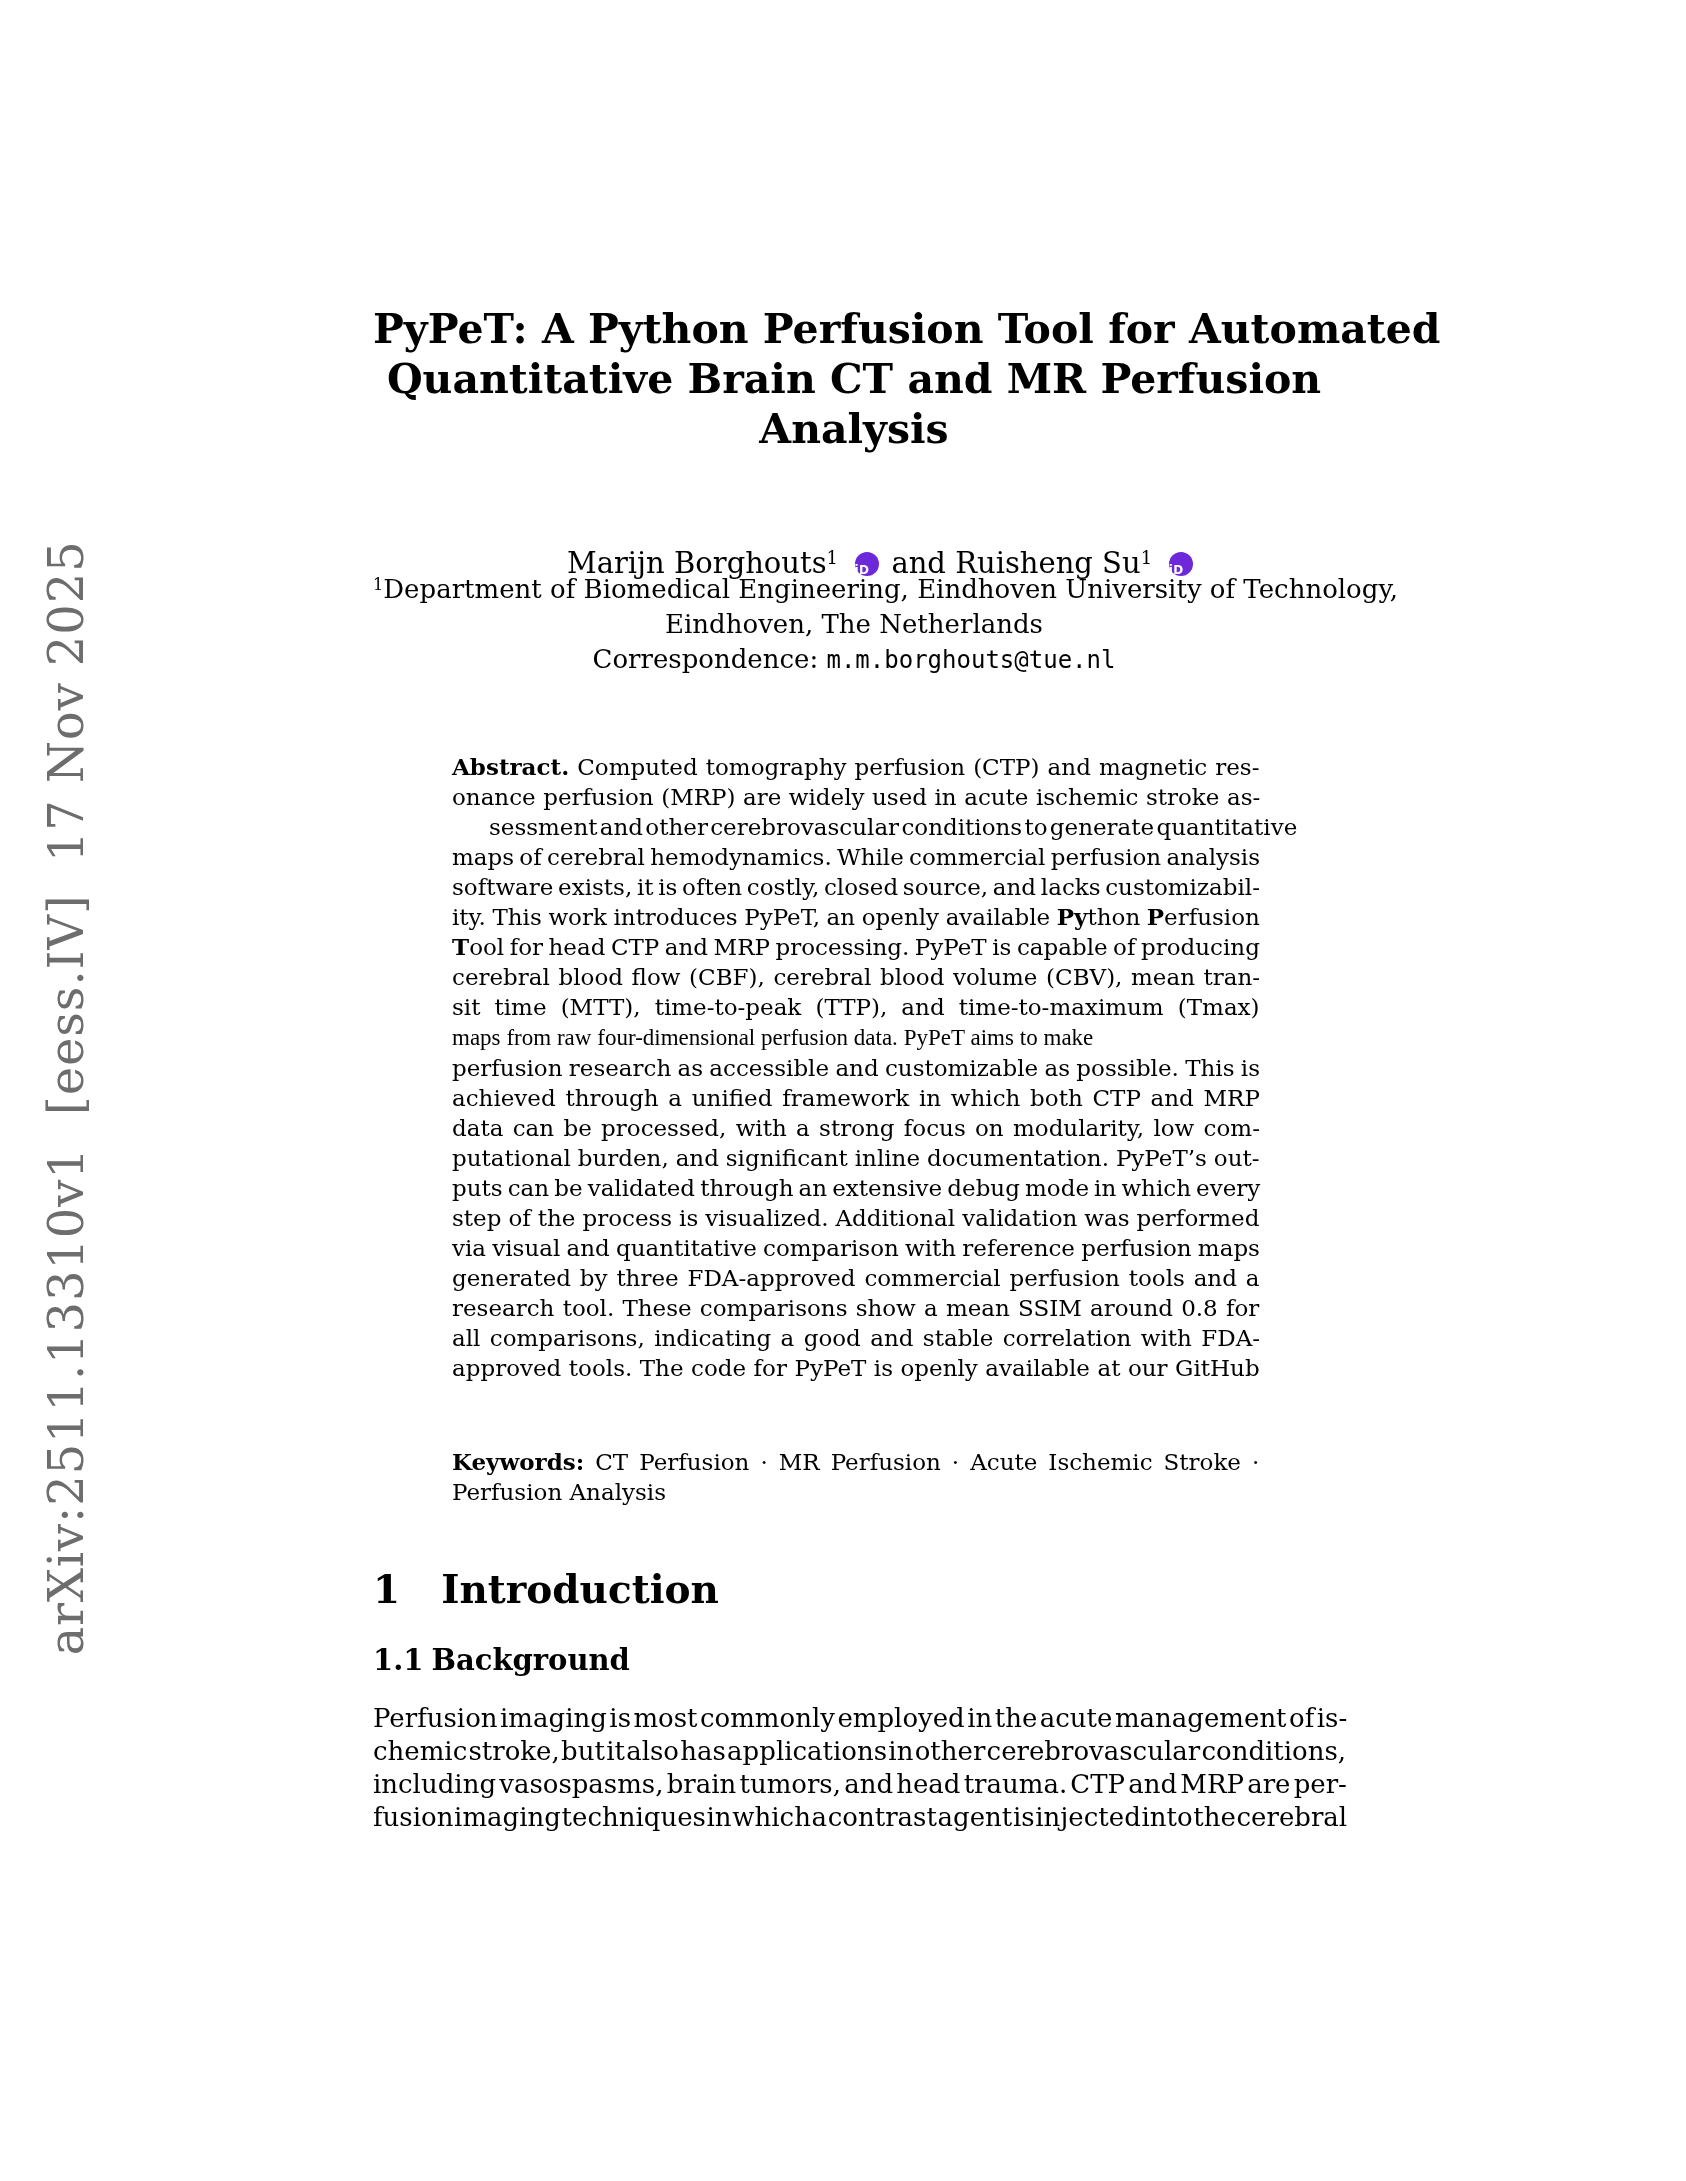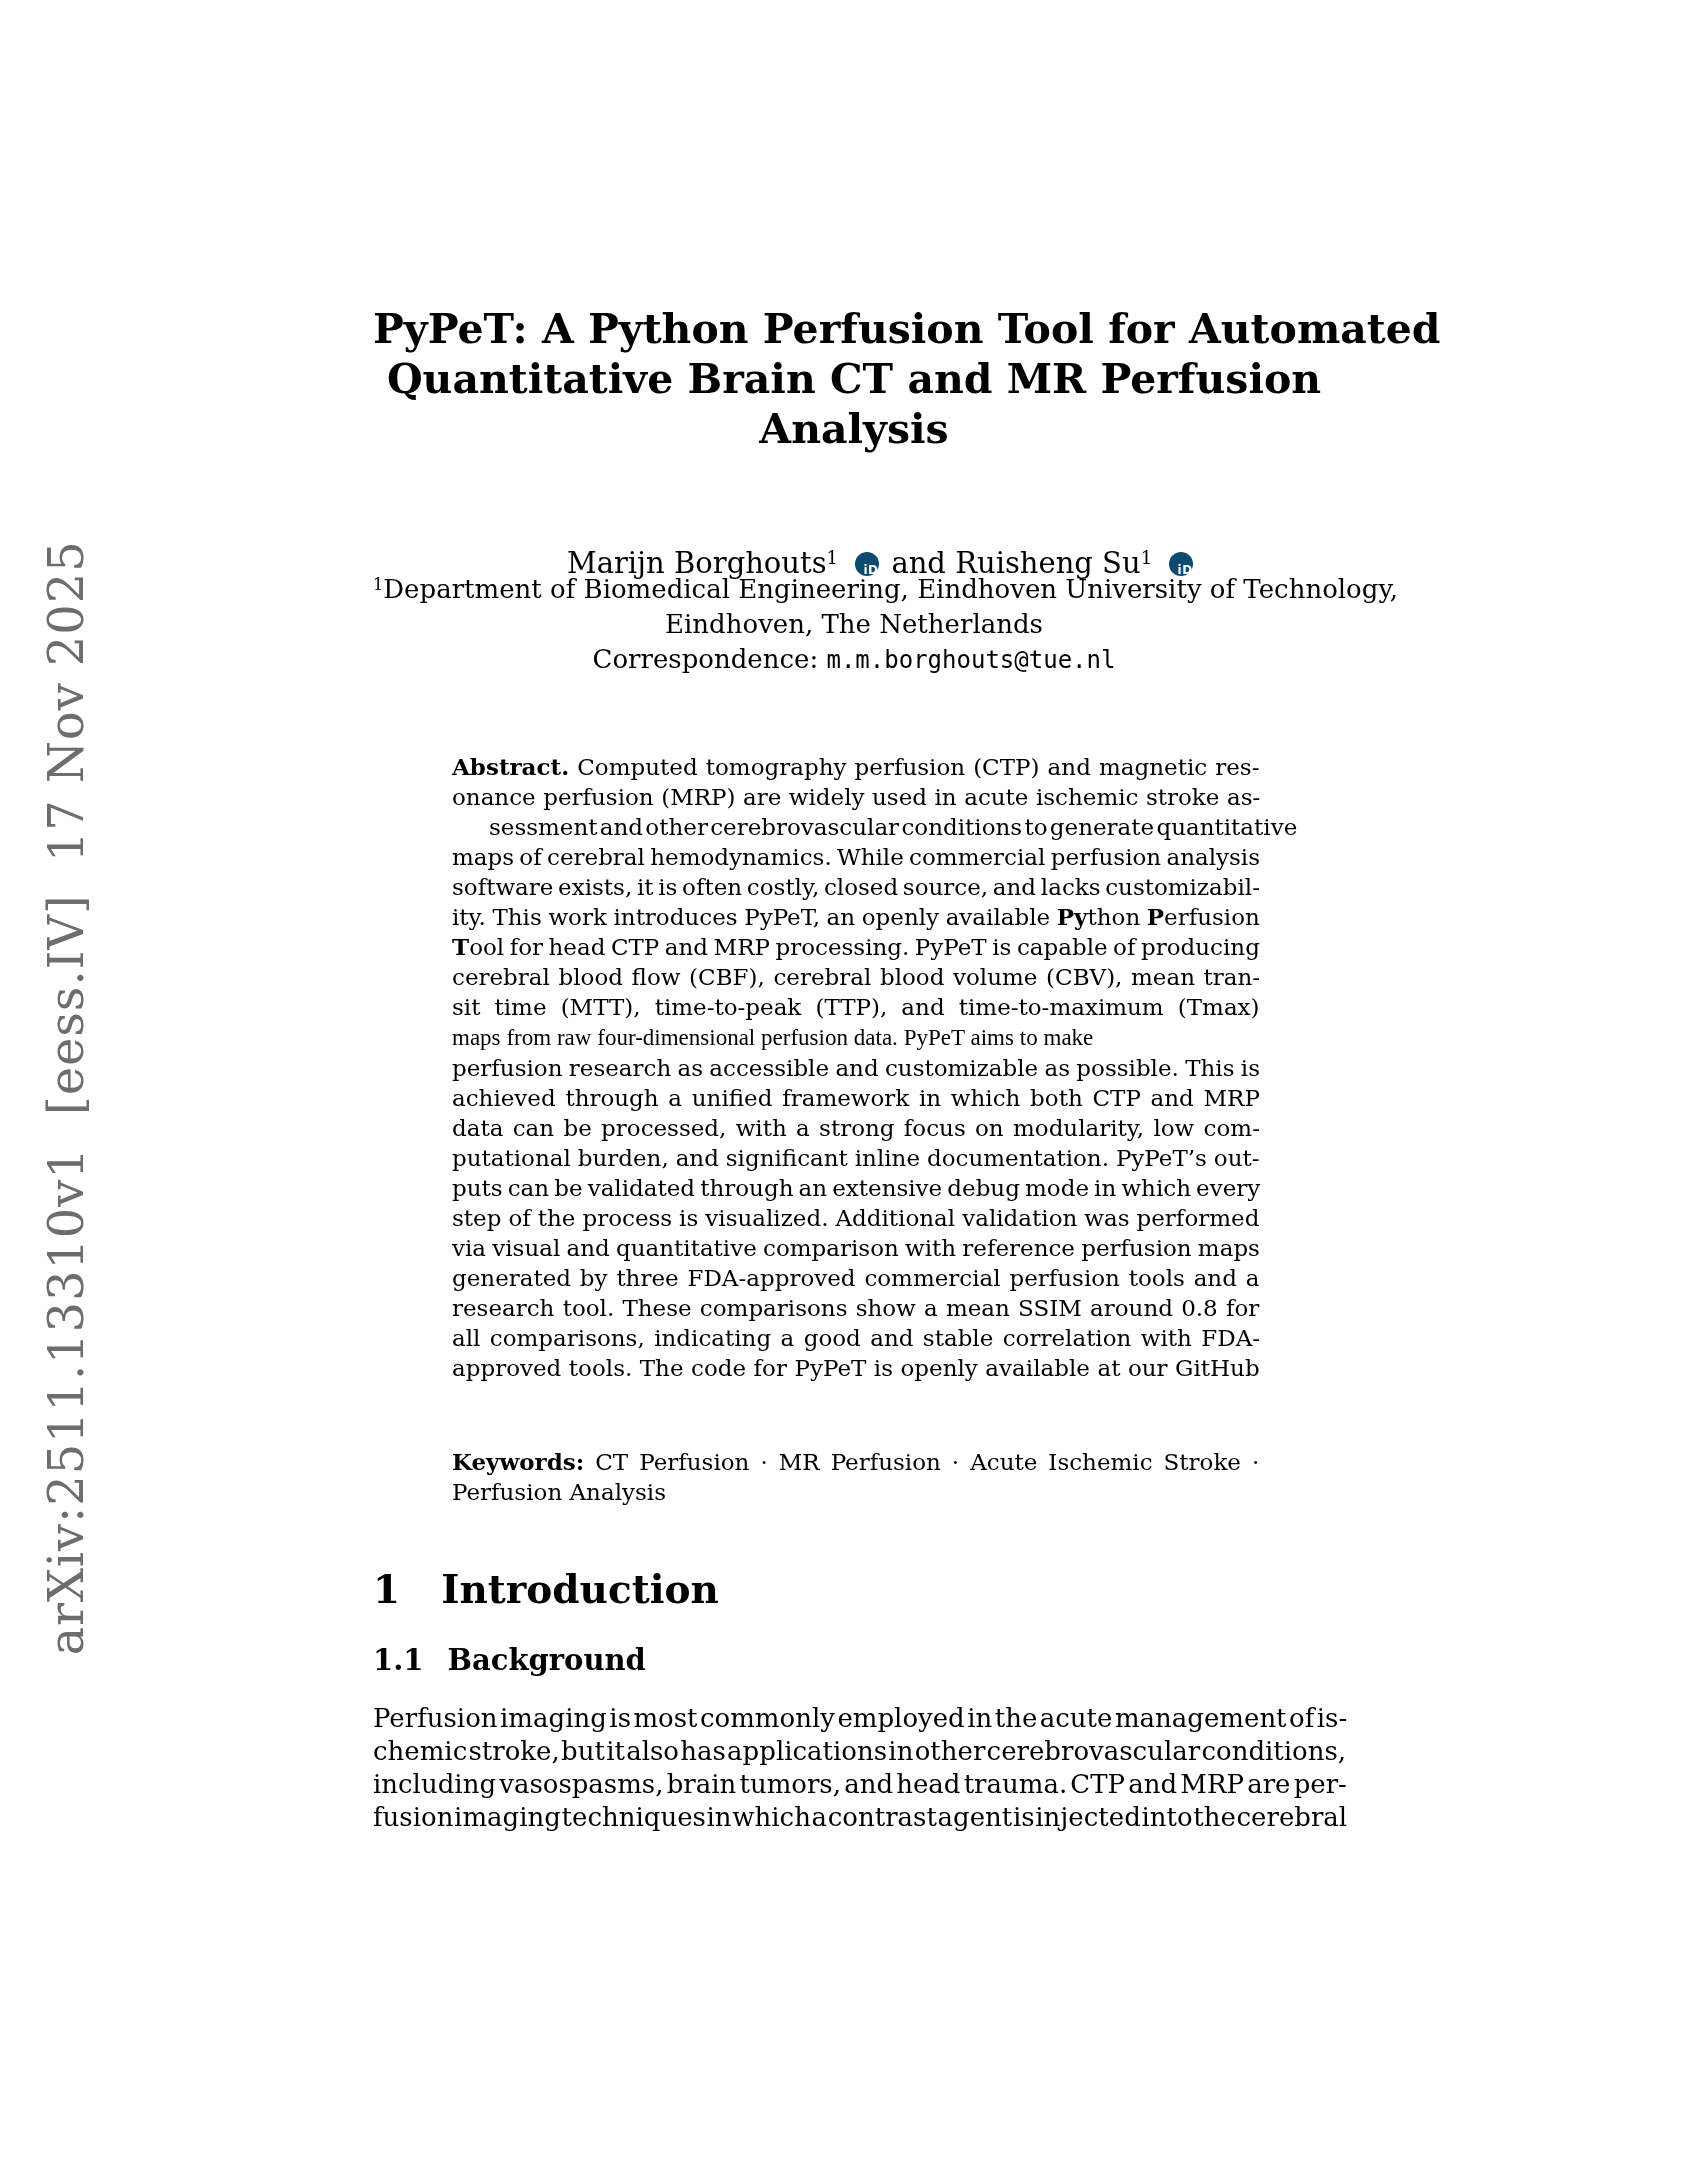--- a/index.html
+++ b/index.html
@@ -59,24 +59,24 @@
   .authors .sup {
     font-size: 0.62em;
     vertical-align: 0.52em;
     line-height: 0;
   }
   .orcid {
     display: inline-block;
     width: 24px;
     height: 24px;
     border-radius: 50%;
-    background: #0c4a6e;
+    background: #6d28d9;
     vertical-align: -0.9px;
     margin: 0 3.7px 0 7.3px;
-    text-align: right;
+    text-align: left;
     line-height: 24px;
   }
   .orcid-id {
     font-family: "DejaVu Sans", "Liberation Sans", sans-serif;
     font-size: 12px;
     font-weight: bold;
     color: #ffffff;
     letter-spacing: 0.5px;
   }
   .affil {
@@ -108,21 +108,21 @@
     font-weight: bold;
   }
   .sec-h1 .secnum { margin-right: 41px; }
   .sec-h2 {
     top: 1644px;
     margin: 0;
     font-size: 29px;
     line-height: 33px;
     font-weight: bold;
   }
-  .sec-h2 .secnum { margin-right: 24px; text-align: right; }
+  .sec-h2 .secnum { margin-right: 8px; text-align: right; }
   .bodytext {
     top: 1702px;
     font-size: 26px;
     line-height: 33px;
   }
 </style>
 </head>
 <body>
 
 <div class="page">

